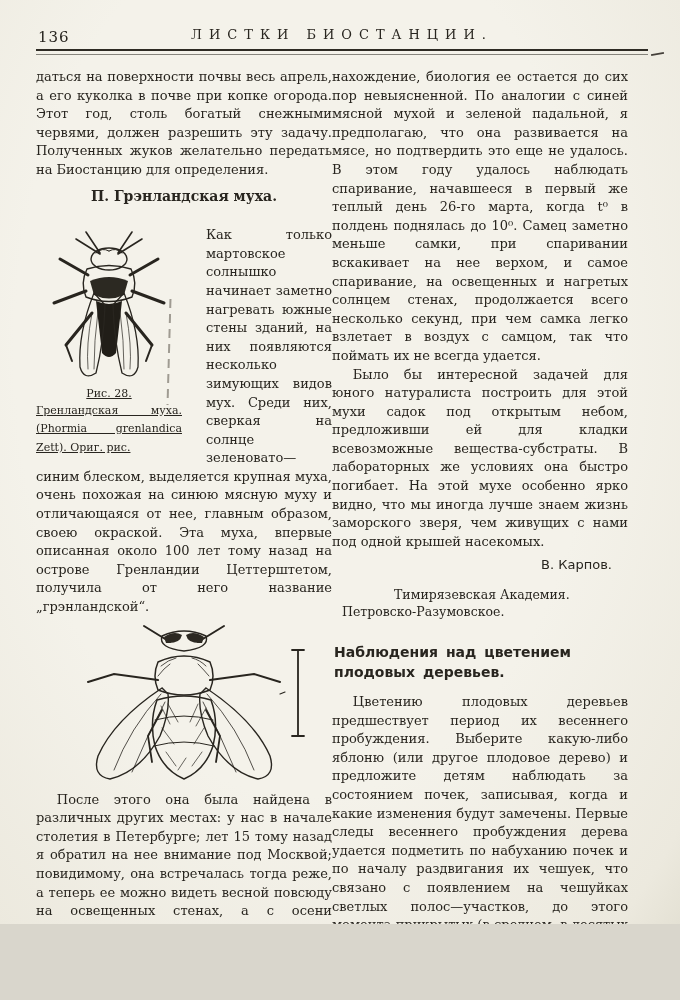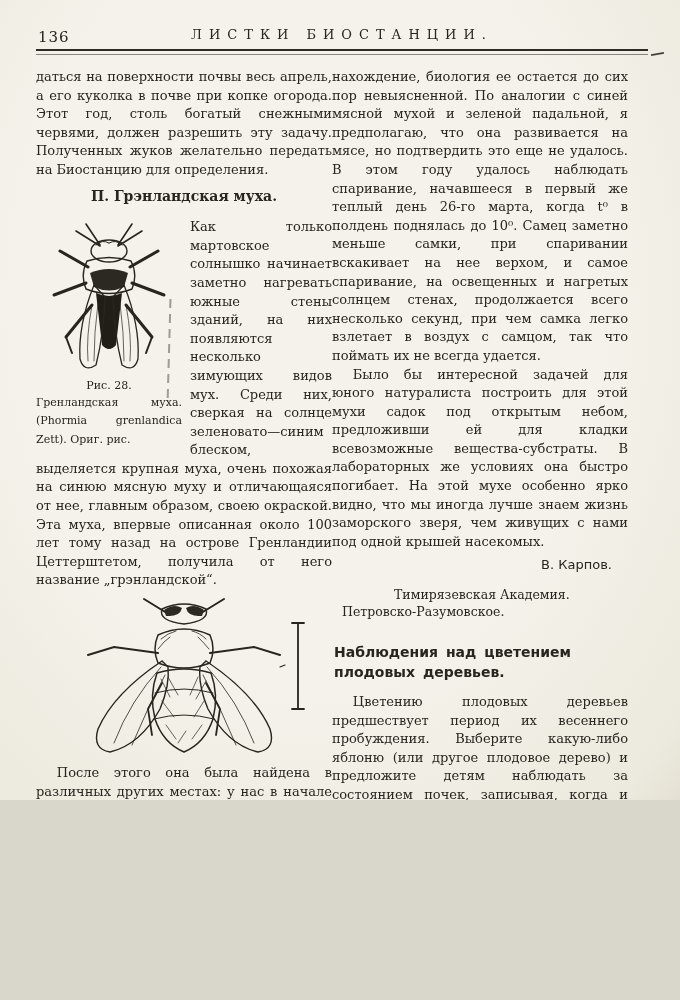--- a/index.html
+++ b/index.html
@@ -1,39 +1,39 @@
 <!DOCTYPE html>
 <html><head>
 <meta charset="utf-8">
 <style>
   html,body { margin:0; padding:0; background:#d9d6cc; }
   .page {
-    position:relative; width:680px; height:800px; overflow:hidden;
+    position:relative; width:680px; height:924px; overflow:hidden;
     background: radial-gradient(ellipse at 45% 38%, #f4f2ea 55%, #ece9de 92%, #e4e1d4 100%);
     color:#28251f;
     font-family:"DejaVu Serif", serif;
   }
   
   .hdr { position:absolute; top:24px; left:36px; right:32px; height:26px; }
   .pagenum { position:absolute; left:2px; top:4px; font-size:15px; letter-spacing:1px; }
   .jtitle { text-align:center; font-size:13px; letter-spacing:7px; padding-top:3px; white-space:nowrap; }
   .rule { position:absolute; top:49px; left:36px; right:32px; height:3px;
           border-top:2px solid #2e2b24; border-bottom:1px solid rgba(46,43,36,.55); }
   .hdr-dash { position:absolute; right:16px; top:53px; width:13px; height:2px;
               background:#45403a; transform:rotate(-10deg); }
   
   .cols { position:absolute; top:68px; left:36px; right:32px; bottom:0;
           display:flex; }
   .col { width:296px; font-size:13px; line-height:18.6px; text-align:justify;
          text-justify:inter-word; hyphens:auto; }
   p { margin:0; text-indent:1.6em; }
   p.noind { text-indent:0; }
-  .sec1-head { text-align:center; font-weight:bold; font-size:14px; margin:7px 0 13px; text-indent:0; }
+  .sec1-head { text-align:center; font-weight:bold; font-size:14px; margin:7px 0 21px; text-indent:0; }
   
-  .fig28 { float:left; width:146px; margin:3px 8px 2px 0; }
+  .fig28 { float:left; width:146px; margin:3px 24px 2px 0;text-decoration:underline; }
   .fig28 svg { display:block; margin:0 auto; }
   .figcap { font-size:11px; line-height:13.6px; text-align:center; text-indent:0; margin-top:3px; }
   .figcap .ft { display:block; }
   
   .fig29 { margin:7px 0 3px; text-align:center; }
   .fig29 svg { display:block; margin:0 auto; }
   .fig29 .figcap { width:215px; margin:4px auto 0; font-size:11.5px; line-height:14px; }
   .pfound { margin-top:7px; }
   
   .sig { text-align:right; font-weight:normal; padding-right:16px; margin:5px 0 11px;

